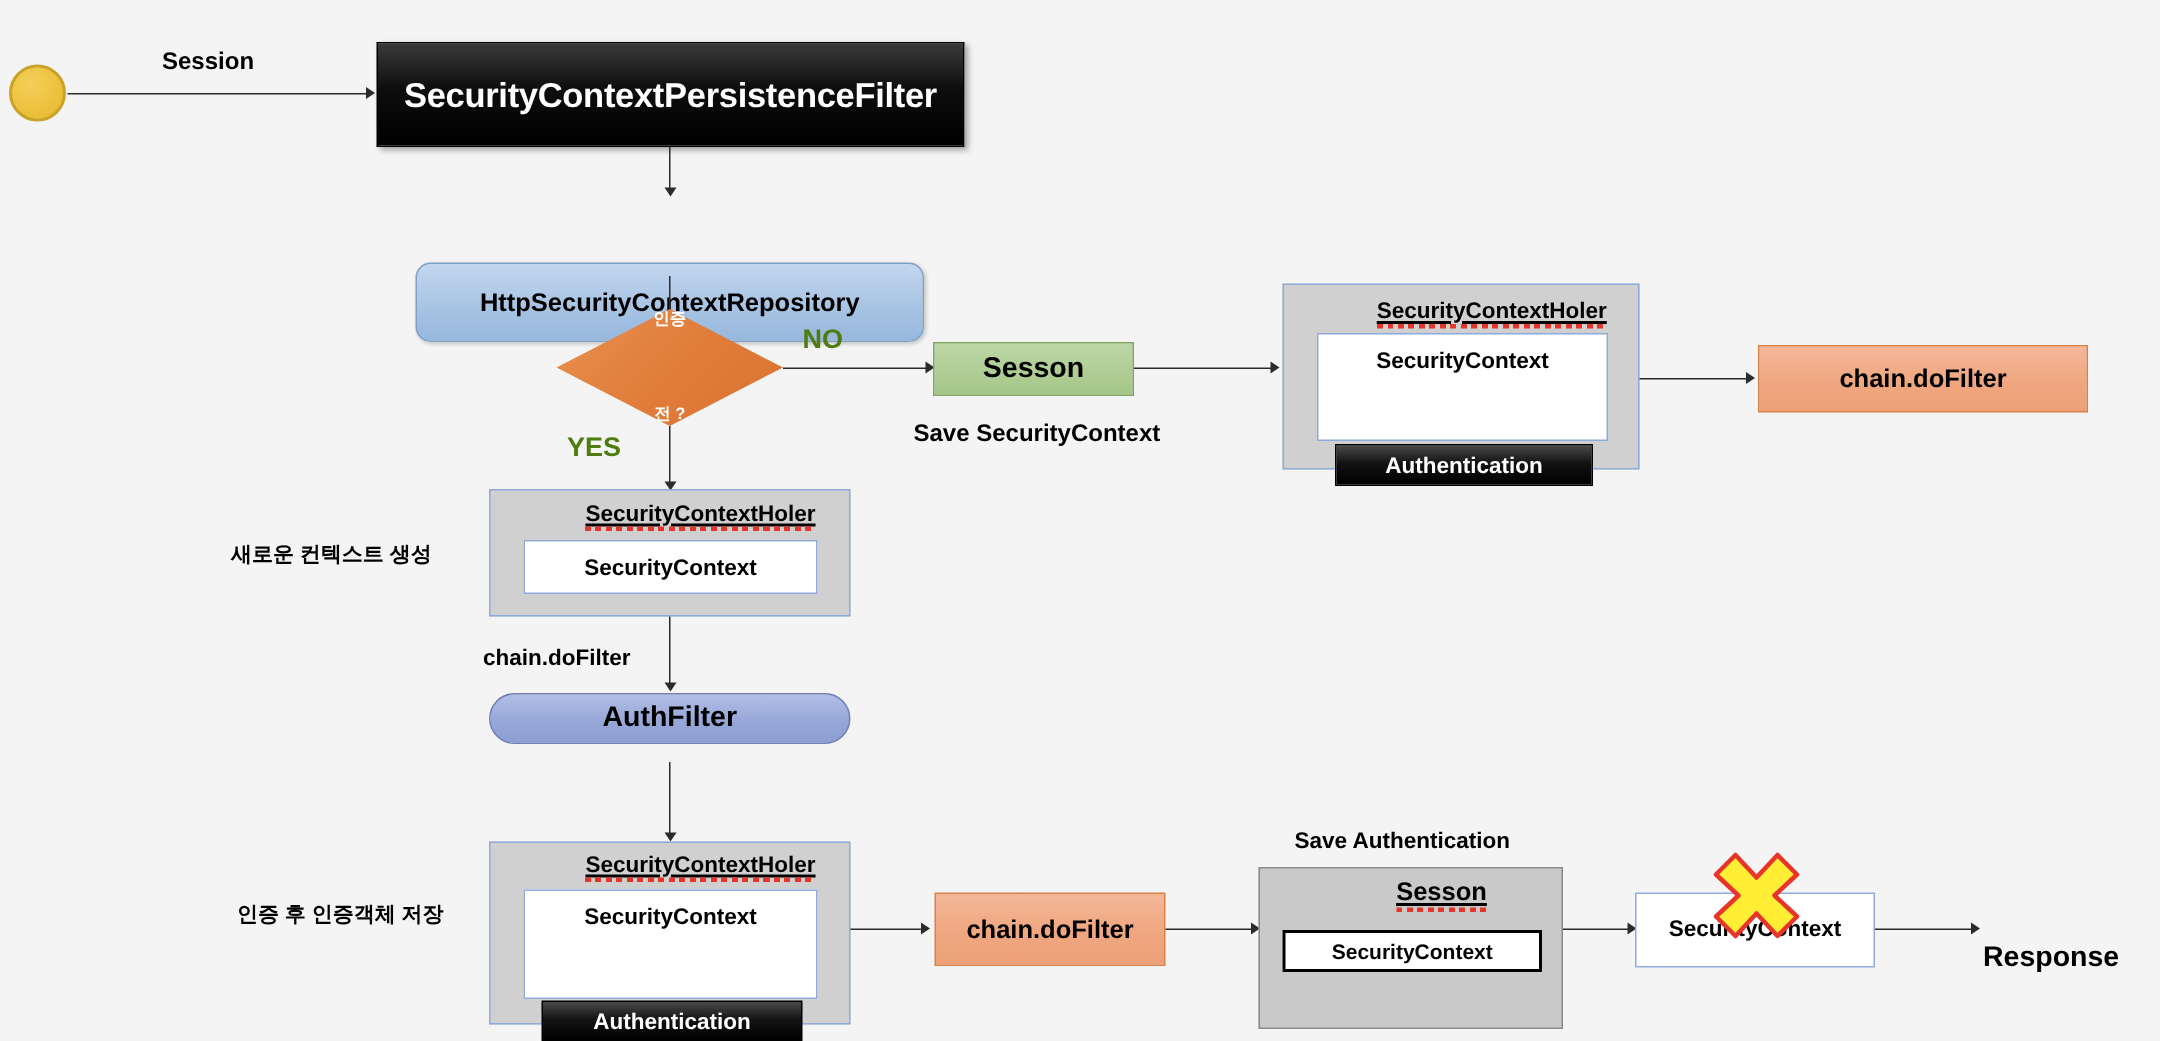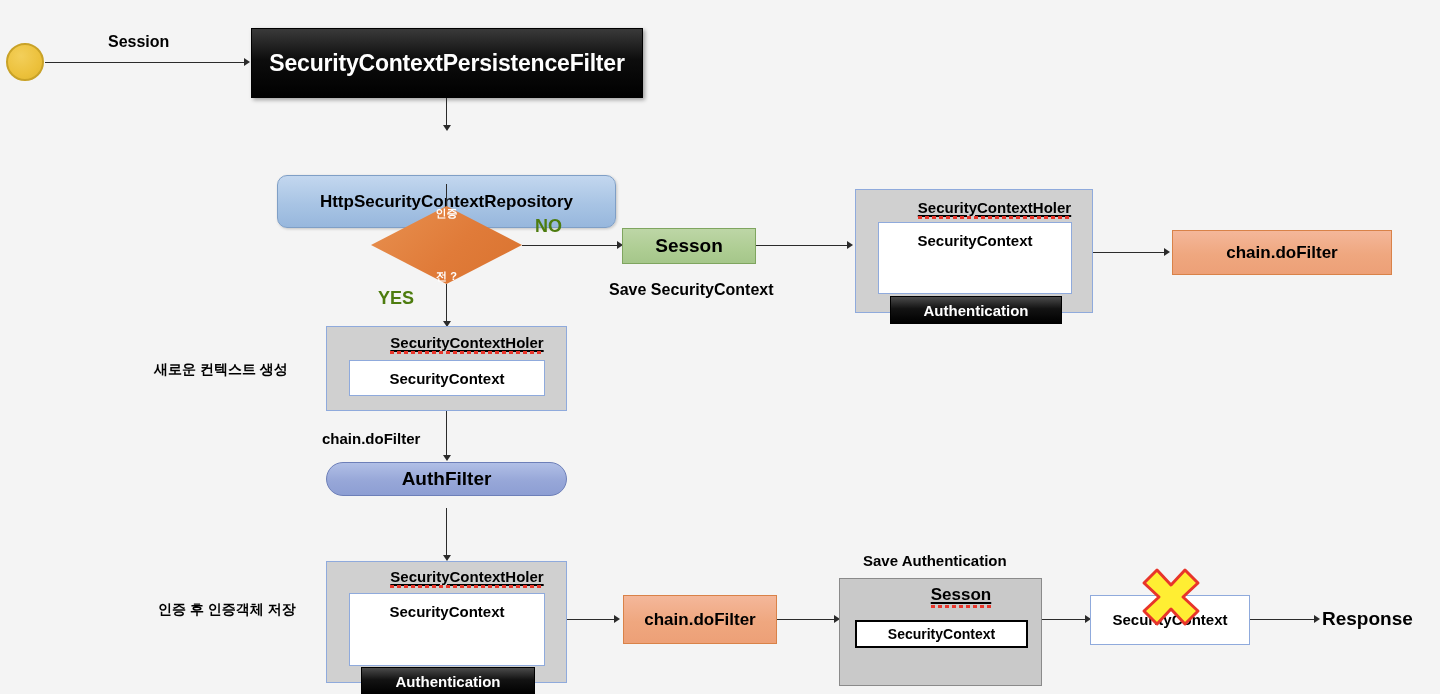--- a/index.html
+++ b/index.html
@@ -341,15 +341,15 @@
   <div class="arrow-r" style="left:1085px; top:615px;"></div>
 
   <div class="node box-plain" style="left:1090px; top:595px; width:160px; height:50px; padding:0 8px;">SecurityContext</div>
 
   <svg class="x-mark" width="62" height="62" style="left:1140px; top:566px;" viewBox="0 0 62 62">
     <polygon points="17,4 31,19 45,4 58,17 43,31 58,45 45,58 31,43 17,58 4,45 19,31 4,17" fill="#ffee33" stroke="#e8352a" stroke-width="3" stroke-linejoin="round"></polygon>
   </svg>
 
   <div class="line-h" style="left:1250px; top:619px; width:65px;"></div>
   <div class="arrow-r" style="left:1314px; top:615px;"></div>
-  <div class="label" style="left:1322px; top:608px; font-size:19px;">Response</div>
+  <div class="label" style="left:1322px; top:628px; font-size:19px;">Response</div>
 
 </div>
 
 </body></html>

